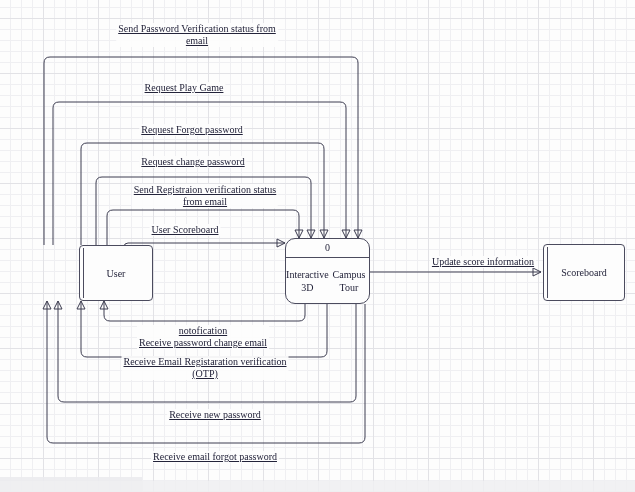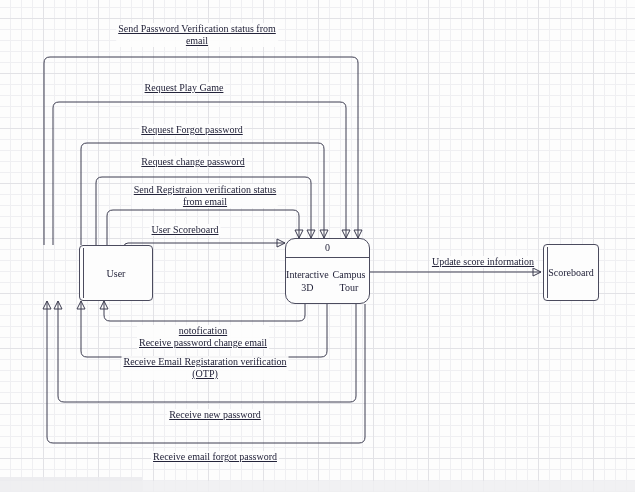--- a/index.html
+++ b/index.html
@@ -100,21 +100,21 @@
   </div>
 
   <div class="node process" style="left:285px;top:238px;width:85px;height:66px;">
     <div class="proc-head">0</div>
     <div class="proc-body">
       <span>Interactive 3D</span>
       <span>Campus Tour</span>
     </div>
   </div>
 
-  <div class="node entity" style="left:543px;top:244px;width:56px;height:57px;">
+  <div class="node entity" style="left:543px;top:244px;width:82px;height:57px;">
     <span>Scoreboard</span>
   </div>
 
   <div class="lbl" style="left:197px;top:23px;">
     <span>Send Password Verification status from</span>
     <span>email</span>
   </div>
 
   <div class="lbl" style="left:184px;top:82px;">
     <span>Request Play Game</span>

